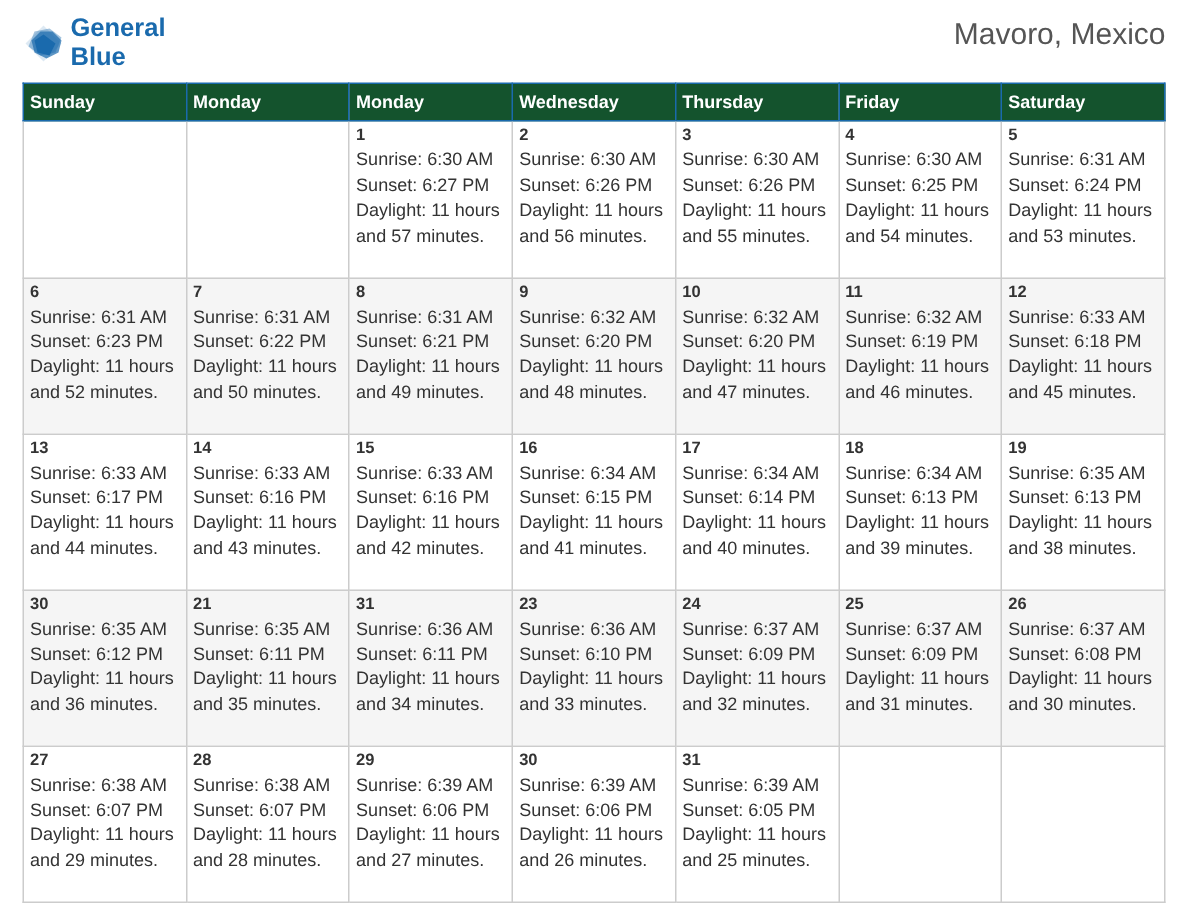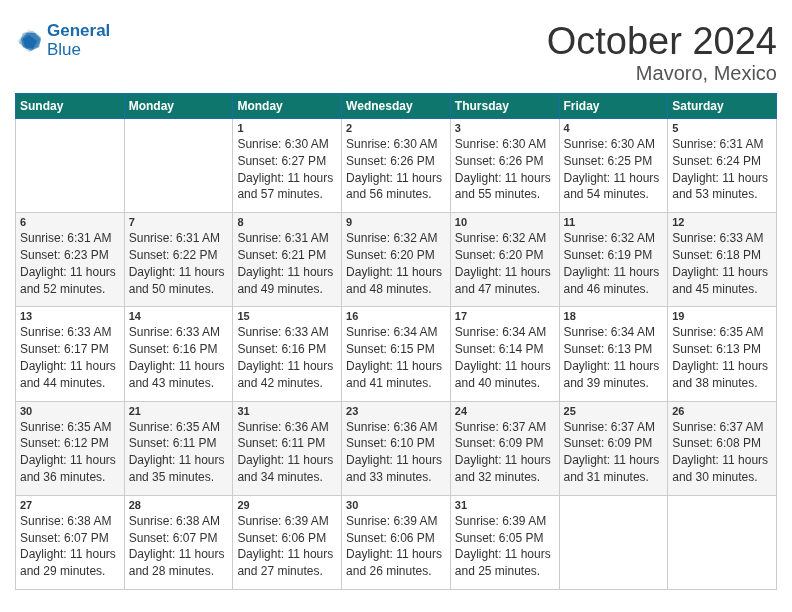--- a/index.html
+++ b/index.html
@@ -6,21 +6,21 @@
     body {
       width: 792px;
       height: 612px;
       font-family: Arial, sans-serif;
       background: #fff;
       overflow: hidden;
     }
     .page {
       width: 792px;
       height: 612px;
-      padding: 22px 15px;
+      padding: 10px 15px;
       display: flex;
       flex-direction: column;
     }
     .header {
       display: flex;
       justify-content: space-between;
       align-items: flex-start;
       margin-bottom: 8px;
     }
     .logo {
@@ -47,21 +47,21 @@
       margin-top: 2px;
     }
     .calendar {
       flex: 1;
       border: 1px solid #ccc;
       border-collapse: collapse;
       width: 100%;
       table-layout: fixed;
     }
     .calendar thead tr th {
-      background: #0f766e;
+      background: #14532d;
       color: #fff;
       font-size: 12px;
       font-weight: bold;
       padding: 5px 4px;
       text-align: left;
       border: 1px solid #1a6aad;
     }
     .calendar tbody tr td {
       border: 1px solid #ccc;
       vertical-align: top;
@@ -97,25 +97,24 @@
   <div class="header">
     <div class="logo">
       <svg class="logo-icon" viewBox="0 0 28 28">
         <polygon points="14,2 26,14 14,26 2,14" fill="#1a6aad" opacity="0.15"></polygon>
         <polygon points="18,4 26,10 22,20 12,22 4,16 8,6" fill="#1a6aad" opacity="0.4"></polygon>
         <polygon points="20,6 26,12 24,20 16,24 8,20 6,12 12,6" fill="#1a6aad" opacity="0.7"></polygon>
         <polygon points="14,8 22,14 18,22 10,20 8,12" fill="#1a6aad"></polygon>
       </svg>
       <div>
         <div style="font-size:17px;font-weight:bold;color:#1a6aad;line-height:1.1">General</div>
-        <div style="font-size:17px;font-weight:normal;color:#1a6aad;line-height:1.1">Blue</div>
+        <div style="font-size:17px;font-weight:bold;color:#1a6aad;line-height:1.1">Blue</div>
       </div>
     </div>
     <div class="title-area">
-      <div class="month-title">October 2024</div>
       <div class="subtitle">Mavoro, Mexico</div>
     </div>
   </div>
 
   <table class="calendar">
     <thead>
       <tr>
       <th>Sunday</th>
           <th>Monday</th>
           <th>Monday</th>

